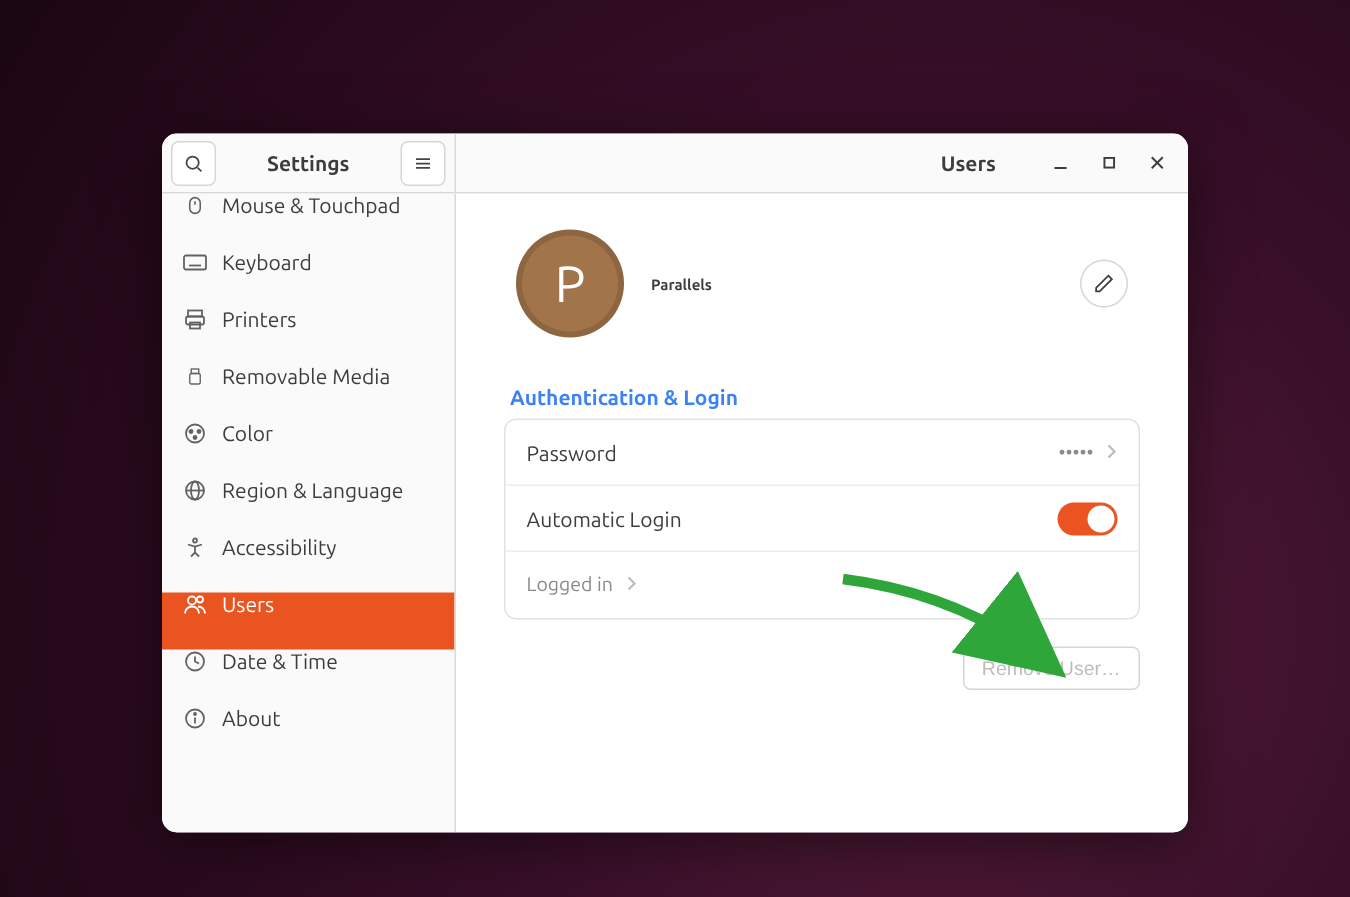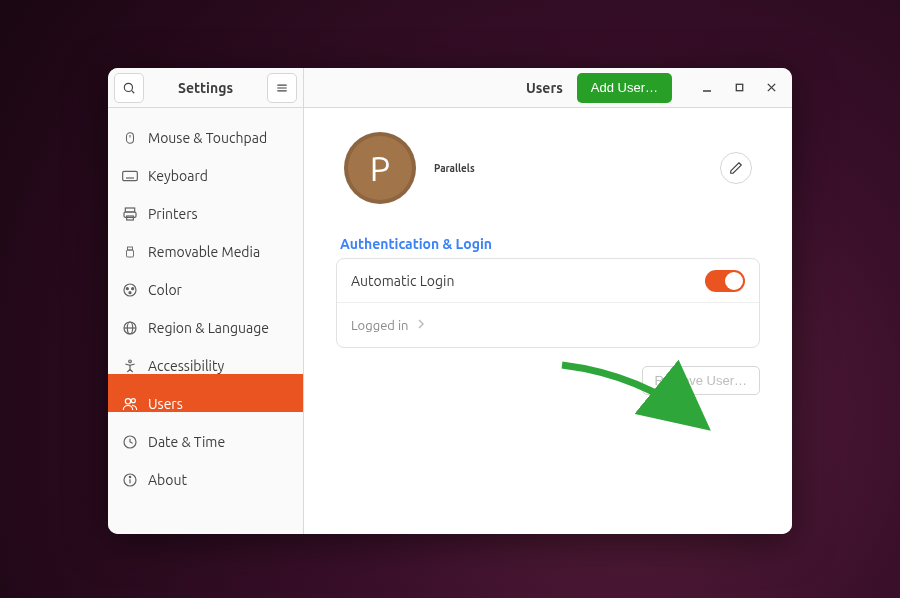--- a/index.html
+++ b/index.html
@@ -10,21 +10,21 @@
     font-family: Ubuntu, "Segoe UI", Cantarell, sans-serif;
     font-size: 14px;
     color: #3d3d3d;
     background: radial-gradient(circle at 70% 70%, #5a1f3c 0%, #3a0f2a 40%, #1a0612 100%);
     position: relative;
     overflow: hidden;
   }
   .window {
     position: absolute;
     left: 108px;
-    top: 68px;
+    top: 89px;
     width: 684px;
     height: 466px;
     background: #fafafa;
     border-radius: 10px;
     box-shadow: 0 8px 40px rgba(0,0,0,0.5);
     display: flex;
     flex-direction: column;
     overflow: hidden;
   }
   .titlebar {
@@ -101,21 +101,21 @@
     overflow: hidden;
   }
   .sidebar {
     width: 196px;
     border-right: 1px solid #d9d9d9;
     overflow-y: auto;
     background: #fafafa;
   }
   .side-item {
     display: flex;
-    align-items: flex-end;
+    align-items: flex-start;
     gap: 10px;
     padding: 0 14px;
     height: 38px;
     color: #3d3d3d;
     cursor: pointer;
   }
   .side-item.sel {
     background: #e95420;
     color: #fff;
   }
@@ -247,21 +247,20 @@
         <svg width="14" height="14" viewBox="0 0 24 24" fill="none" stroke="currentColor" stroke-width="2">
             <line x1="4" y1="7" x2="20" y2="7"></line>
             <line x1="4" y1="12" x2="20" y2="12"></line>
             <line x1="4" y1="17" x2="20" y2="17"></line>
           </svg>
       </div>
     </div>
     <div class="titlebar-right">
       <div class="spacer"></div>
       <span class="panel-title">Users</span>
-      <button class="btn-green">Add User…</button>
       <div style="width:10px"></div>
       <div class="win-btn">
         <svg width="12" height="12" viewBox="0 0 12 12" stroke="currentColor" stroke-width="1.4">
             <line x1="2" y1="9" x2="10" y2="9"></line>
           </svg>
       </div>
       <div class="win-btn">
         <svg width="11" height="11" viewBox="0 0 12 12" fill="none" stroke="currentColor" stroke-width="1.4">
             <rect x="2.5" y="2.5" width="7" height="7"></rect>
           </svg>
@@ -385,20 +384,29 @@
         <div class="edit-btn">
           <svg width="14" height="14" viewBox="0 0 24 24" fill="none" stroke="#3d3d3d" stroke-width="2">
               <path d="M17 3l4 4L7 21H3v-4L17 3z"></path>
             </svg>
         </div>
       </div>
 
       <div class="section-head">Authentication &amp; Login</div>
 
       <div class="list">
+        <div class="row">
+          <div class="row-label">Password</div>
+          <div class="row-value">•••••</div>
+          <span class="chev">
+            <svg width="8" height="12" viewBox="0 0 8 12" fill="none" stroke="currentColor" stroke-width="1.5">
+                <polyline points="2,2 6,6 2,10"></polyline>
+              </svg>
+          </span>
+        </div>
         <div class="row">
           <div class="row-label">Automatic Login</div>
           <div class="toggle"></div>
         </div>
         <div class="row">
           <div class="row-value">Logged in</div>
           <span class="chev">
             <svg width="8" height="12" viewBox="0 0 8 12" fill="none" stroke="currentColor" stroke-width="1.5">
                 <polyline points="2,2 6,6 2,10"></polyline>
               </svg>

